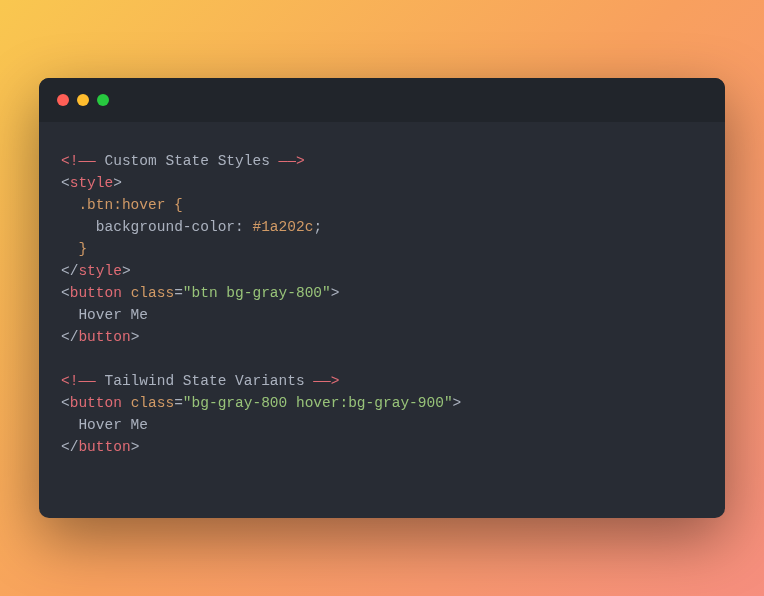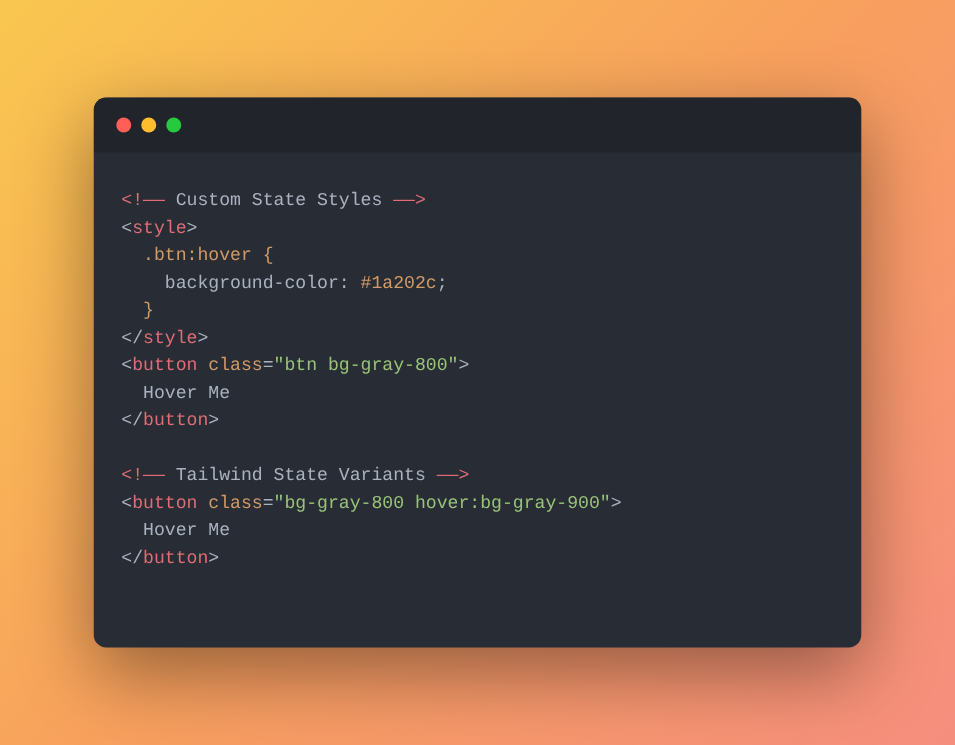--- a/index.html
+++ b/index.html
@@ -7,21 +7,21 @@
     width: 764px;
     height: 596px;
     background: linear-gradient(135deg, #f9c74f 0%, #f8a05e 50%, #f68e7e 100%);
     display: flex;
     align-items: center;
     justify-content: center;
     font-family: 'SF Mono', 'Monaco', 'Consolas', 'Courier New', monospace;
     overflow: hidden;
   }
   .window {
-    width: 614px;
+    width: 686px;
     background: #282c34;
     border-radius: 10px;
     box-shadow: 0 20px 60px rgba(0,0,0,0.4);
     overflow: hidden;
   }
   .titlebar {
     height: 44px;
     background: #21252b;
     display: flex;
     align-items: center;

